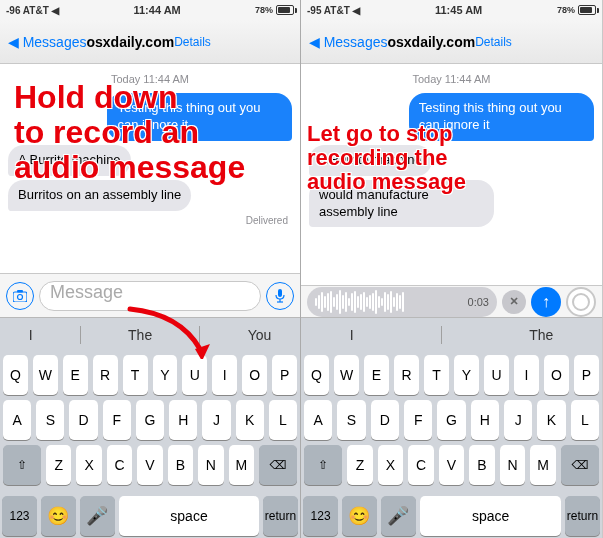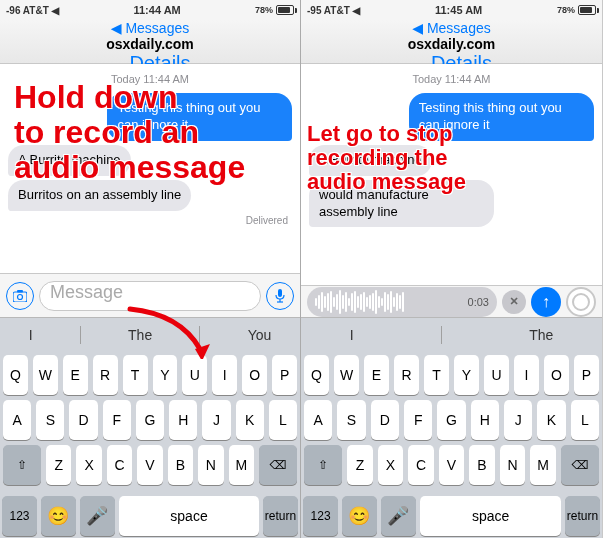--- a/index.html
+++ b/index.html
@@ -62,43 +62,41 @@
     .battery-fill {
       position: absolute; left: 1px; top: 1px; height: calc(100% - 2px); width: 75%; background: #333; border-radius: 1px;
     }
 
     
     .nav-bar {
       height: 44px;
       background: linear-gradient(180deg, #f5f5f5 0%, #e8e8e8 100%);
       display: flex;
       align-items: center;
-      justify-content: space-between;
+      justify-content: flex-start;
       padding: 0 8px;
       border-bottom: 1px solid #c8c8c8;
       flex-shrink: 0;
-      flex-direction: column;
     }
     .nav-back {
       color: #007aff;
       font-size: 14px;
       display: flex;
       align-items: center;
       gap: 2px;
     }
     .nav-title {
       font-size: 14px;
       font-weight: 700;
       color: #000;
       text-align: center;
     }
     .nav-detail {
       color: #007aff;
-      font-size: 20px;
-      margin-left: 20px;
+      font-size: 12px;
     }
 
     
     .messages-area {
       flex: 1;
       background: #fff;
       overflow: hidden;
       padding: 5px 8px;
       display: flex;
       flex-direction: column;

